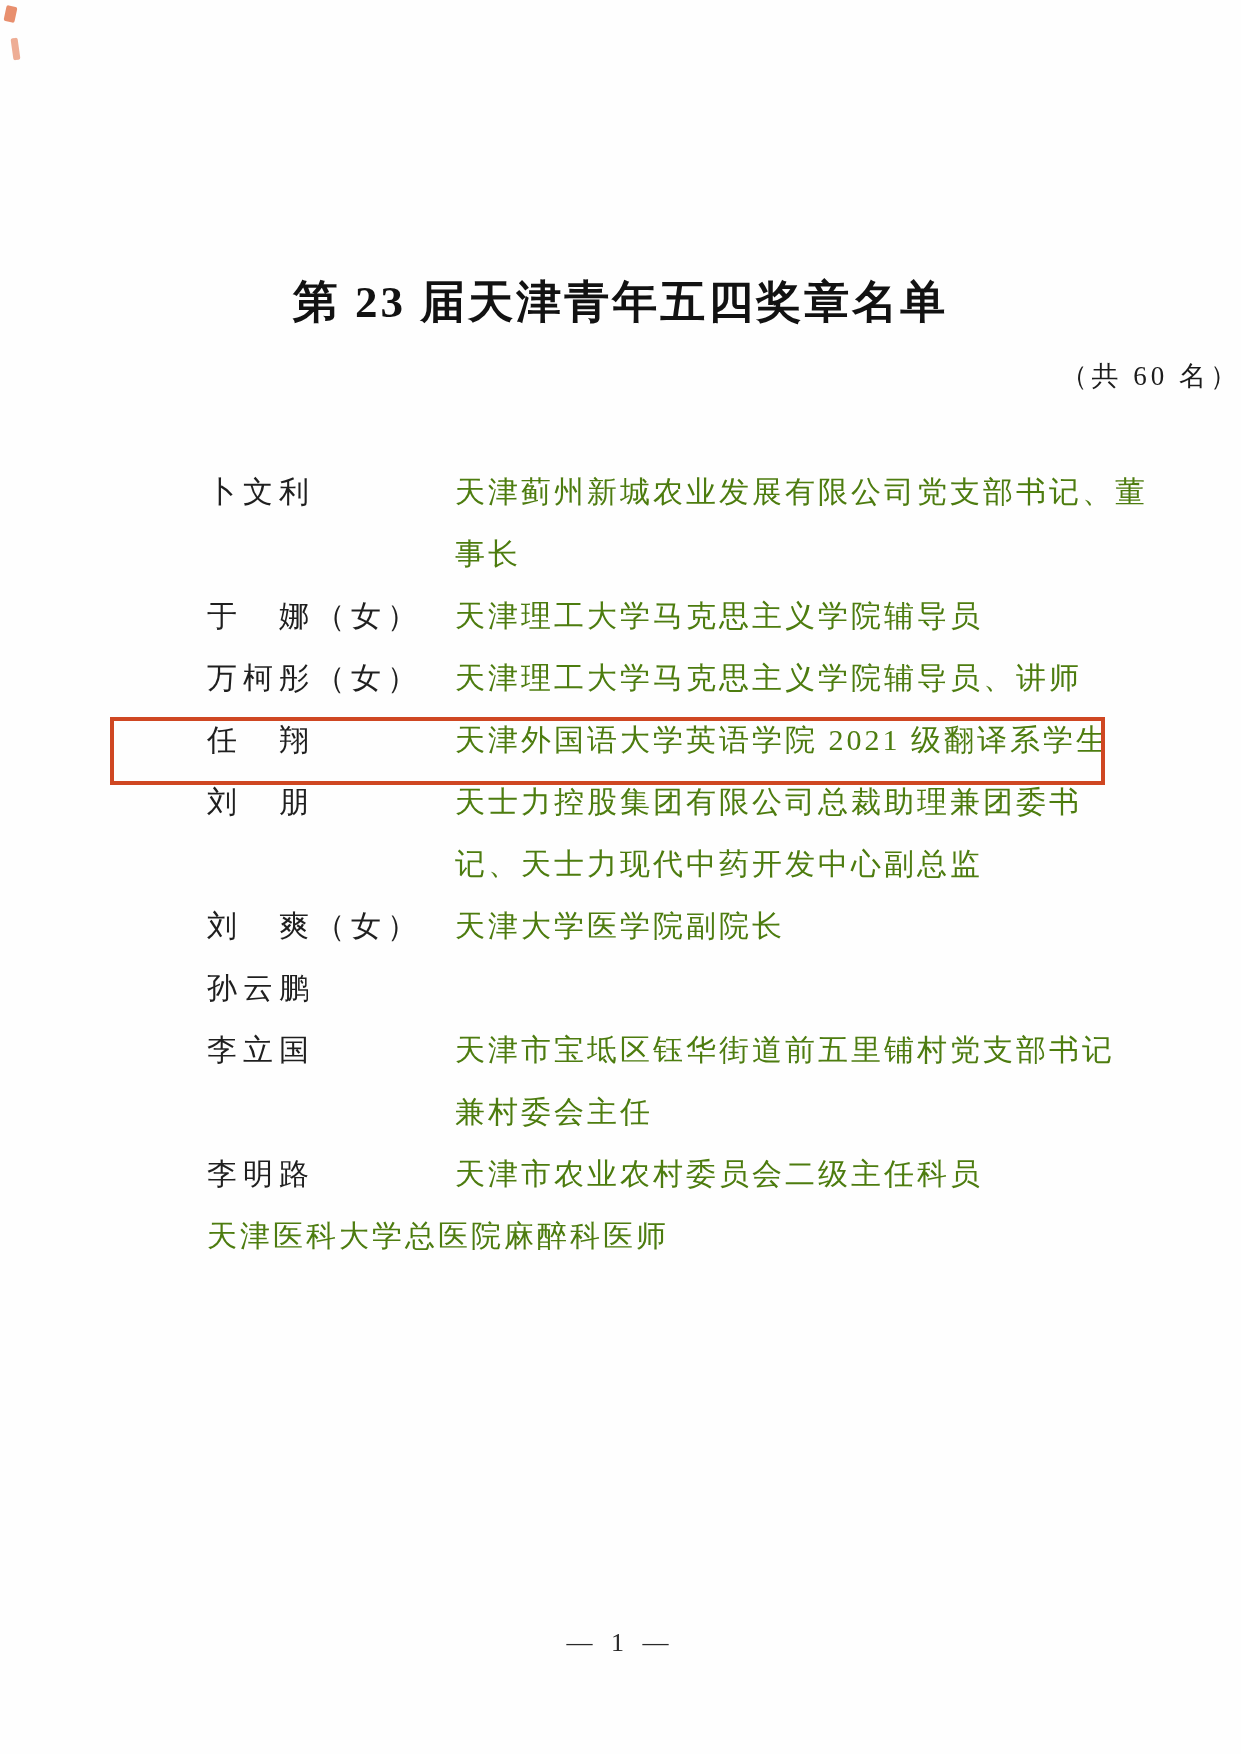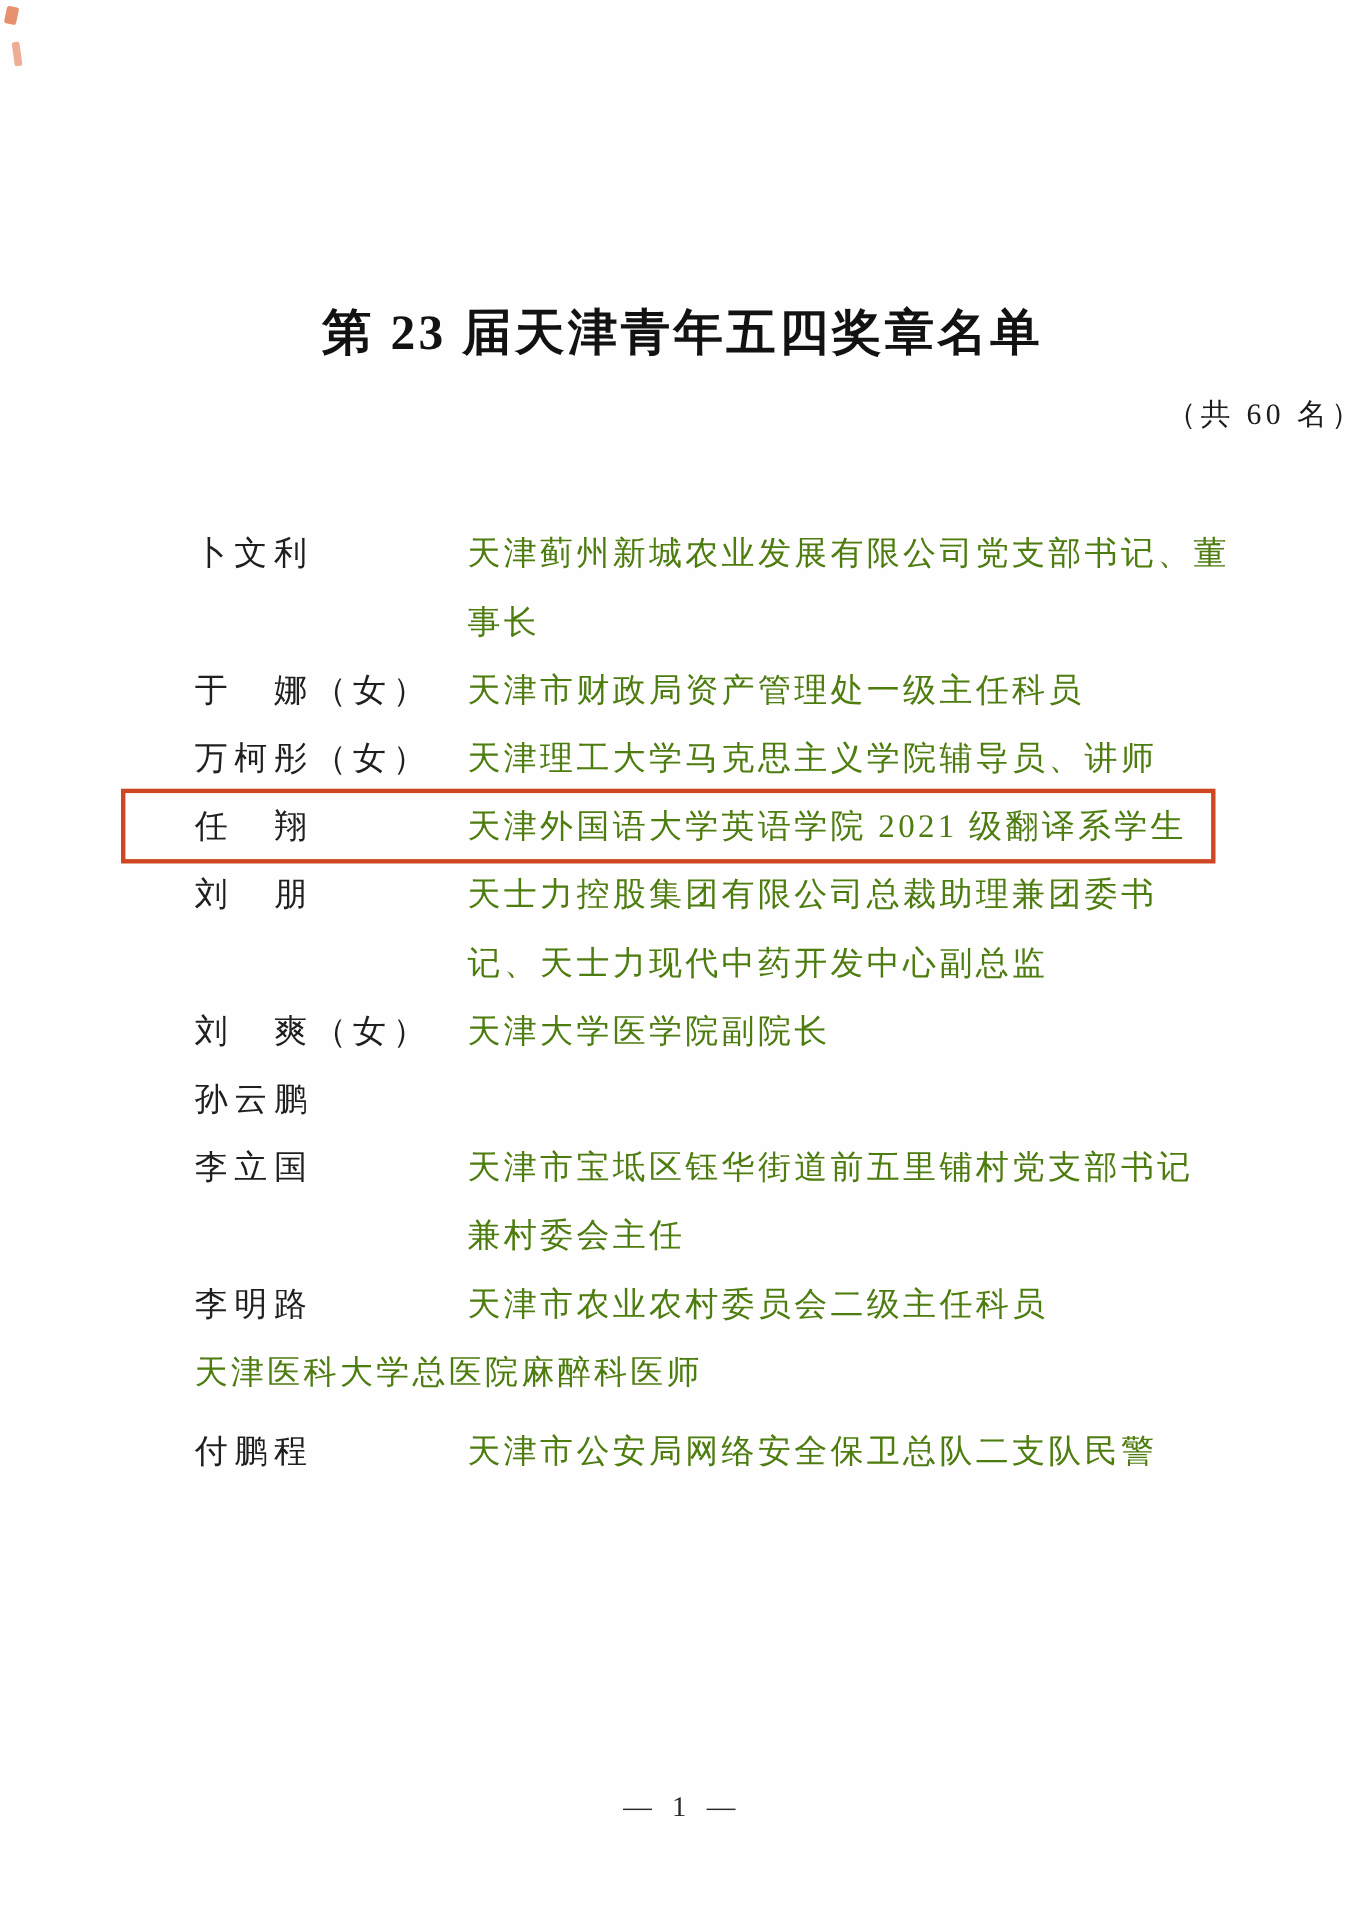--- a/index.html
+++ b/index.html
@@ -42,23 +42,23 @@
   .award-list {
     position: absolute;
     top: 472px;
     left: 177px;
     width: 953px;
   }
   .entry { position: relative; }
   .entry.gap-before { margin-top: 10px; }
   .line {
     display: flex;
-    align-items: center;
     height: 62px;
     white-space: nowrap;
+    margin-left: 30px;
   }
   .name-cell {
     width: 248px;
     flex: 0 0 248px;
     font-size: 30px;
     letter-spacing: 6px;
     color: #1f1f1f;
   }
   .desc-cell {
     flex: 1 1 auto;
@@ -112,21 +112,21 @@
           <div class="desc-cell">天津蓟州新城农业发展有限公司党支部书记、董</div>
         </div>
         <div class="line">
           <div class="name-cell"></div>
           <div class="desc-cell">事长</div>
         </div>
       </div>
       <div class="entry">
         <div class="line">
           <div class="name-cell">于　娜（女）</div>
-          <div class="desc-cell">天津市财政局资产管理处一级主任科员</div>
+          <div class="desc-cell">天津理工大学马克思主义学院辅导员</div>
         </div>
       </div>
       <div class="entry">
         <div class="line">
           <div class="name-cell">万柯彤（女）</div>
           <div class="desc-cell">天津理工大学马克思主义学院辅导员、讲师</div>
         </div>
       </div>
       <div class="entry highlighted">
         <div class="highlight-box" style="border-color: rgb(207, 71, 34);"></div>
@@ -170,22 +170,16 @@
         <div class="line">
           <div class="name-cell">李明路</div>
           <div class="desc-cell">天津市农业农村委员会二级主任科员</div>
         </div>
       </div>
       <div class="entry">
         <div class="line">
           <div class="desc-cell">天津医科大学总医院麻醉科医师</div>
         </div>
       </div>
-      <div class="entry gap-before">
-        <div class="line">
-          <div class="name-cell">付鹏程</div>
-          <div class="desc-cell">天津市公安局网络安全保卫总队二支队民警</div>
-        </div>
-      </div>
     </div>
 
   <div class="page-number">— 1 —</div>
 </div>
 
 </body></html>

